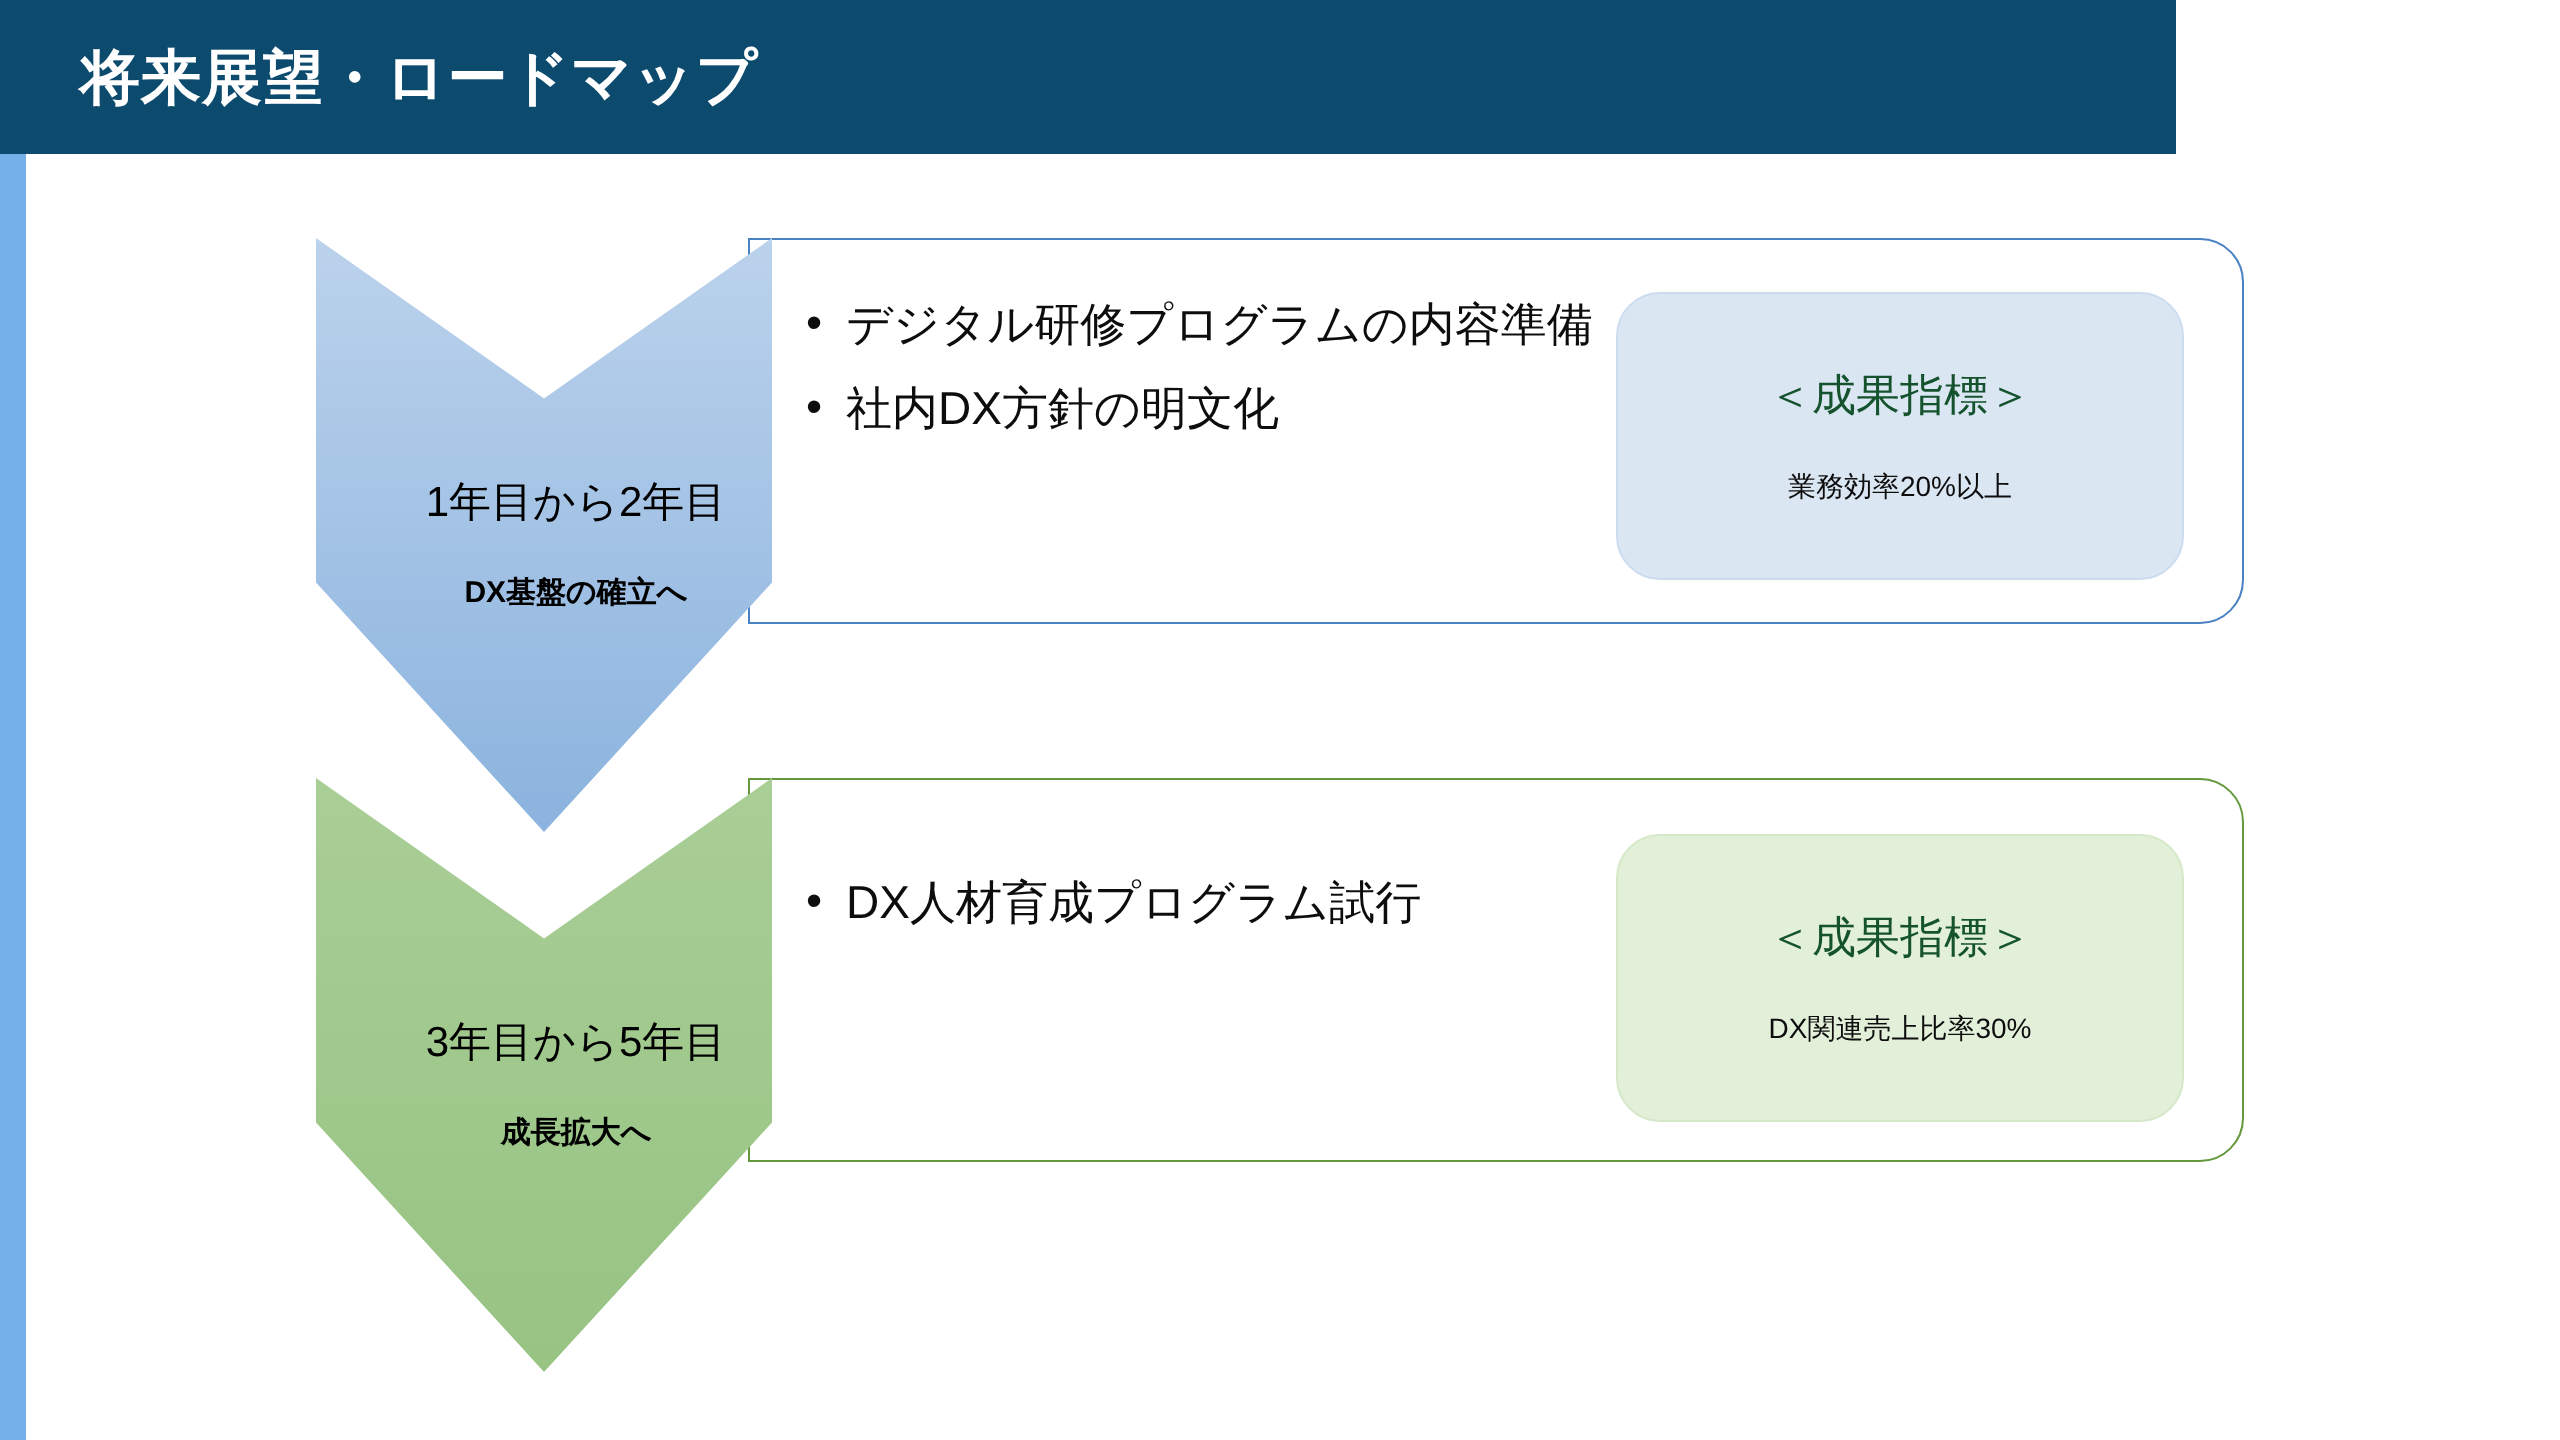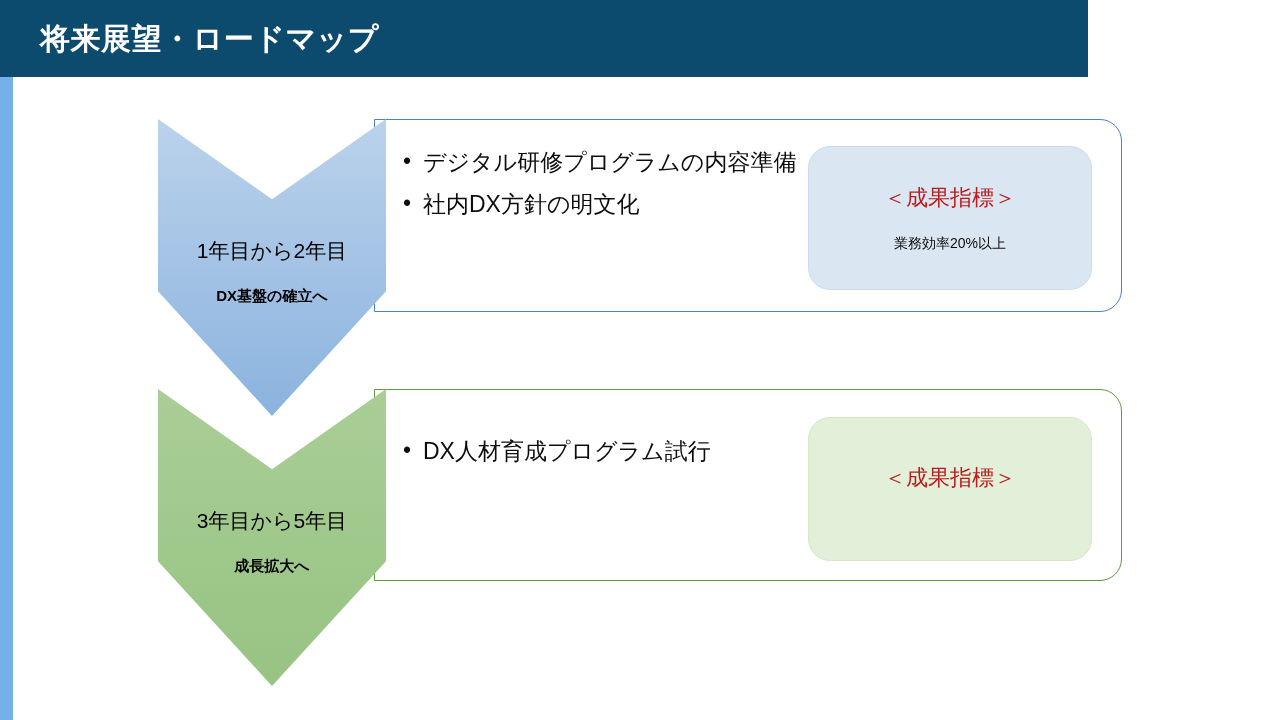--- a/index.html
+++ b/index.html
@@ -60,20 +60,21 @@
     position: absolute;
     clip-path: polygon(0% 0%, 50% 27%, 100% 0%, 100% 58%, 50% 100%, 0% 58%);
   }
   .chevron-label {
     position: absolute;
     left: 0;
     width: 100%;
     text-align: center;
     color: #000000;
     white-space: nowrap;
+    padding-left: 16px;
   }
   .chevron-label.period {
     font-size: 21px;
     font-weight: normal;
   }
   .chevron-label.goal {
     font-size: 15px;
     font-weight: bold;
   }
 
@@ -132,21 +133,21 @@
   .kpi-box.blue {
     background: #DBE6F3;
     border: 1px solid #CBDCEF;
   }
   .kpi-box.green {
     background: #E2EFD9;
     border: 1px solid #D5E8C8;
   }
   .kpi-heading {
     font-size: 22px;
-    color: #b91c1c;
+    color: #14532d;
     white-space: nowrap;
     margin-bottom: 22px;
   }
   .kpi-value {
     font-size: 14px;
     color: #0d0d0d;
     white-space: nowrap;
   }
 </style>
 </head>
@@ -185,15 +186,16 @@
   </div>
 
   <div class="chevron" style="left:158px; top:389px; width:228px; height:297px;
               background: linear-gradient(180deg, #A9CE96 0%, #97C383 100%);">
     <div class="chevron-label period" style="top:118px;">3年目から5年目</div>
     <div class="chevron-label goal" style="top:168px;">成長拡大へ</div>
   </div>
 
   <div class="kpi-box green" style="left:808px; top:417px; width:284px; height:144px;">
     <div class="kpi-heading">＜成果指標＞</div>
+    <div class="kpi-value">DX関連売上比率30%</div>
   </div>
 
 </div>
 
 </body></html>

